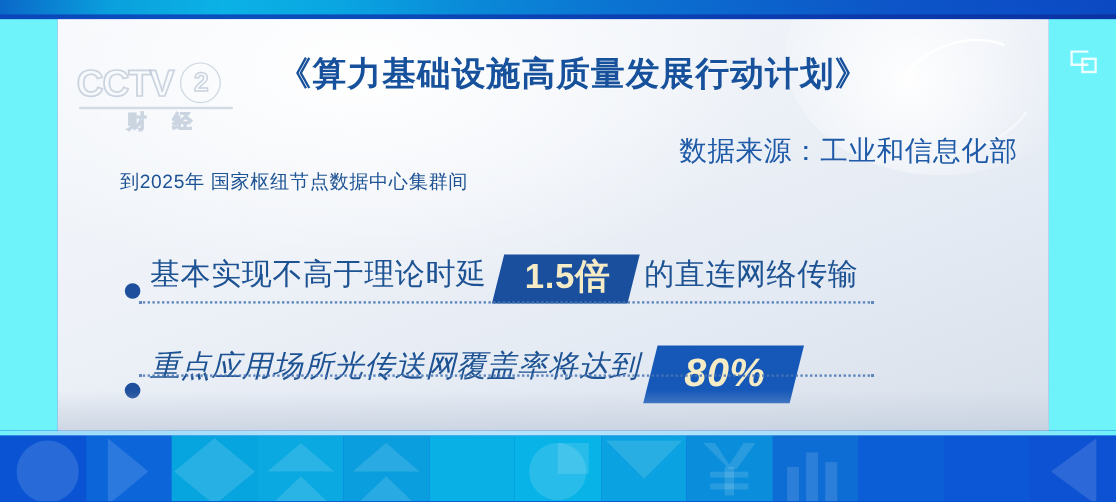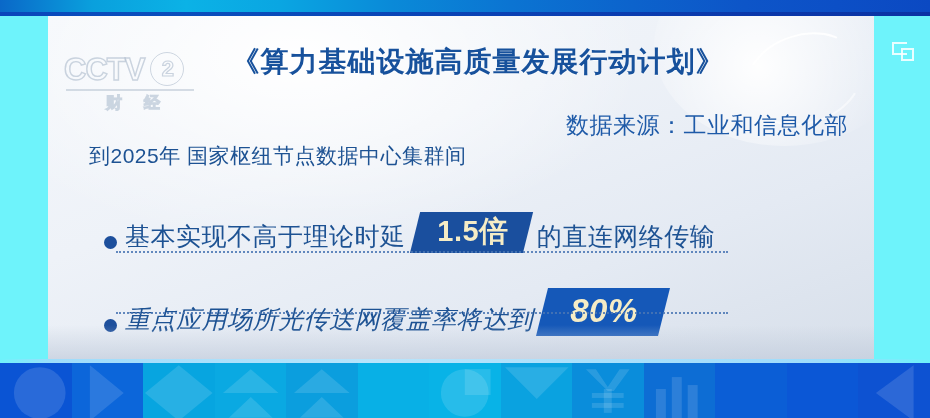--- a/index.html
+++ b/index.html
@@ -109,28 +109,28 @@
     padding-left:34px;
   }
   .source {
     position:absolute; right:26px; top:94px;
     font-size:23px; font-weight:normal; color:#1e5aa8;
     letter-spacing:.5px;
   }
 
   
   .line-lead {
-    position:absolute; left:41px; top:126px;
-    font-size:21px; color:#1d5293; font-weight:500;
+    position:absolute; left:52px; top:126px;
+    font-size:16px; color:#1d5293; font-weight:500;
     letter-spacing:.5px;
   }
 
   .bullet-row{
     position:absolute; left:56px;
-    display:flex; align-items:flex-end;
+    display:flex; align-items:flex-start;
     font-size:25px; color:#1d5293; font-weight:500;
     letter-spacing:.5px;
     white-space:nowrap;
   }
   .bullet-row.r1{ top:196px; }
   .bullet-row.r2{ top:272px;font-style:italic; }
 
   .dot{
     width:13px;height:13px;border-radius:50%;
     background:#1d4f9c; flex:0 0 auto;

